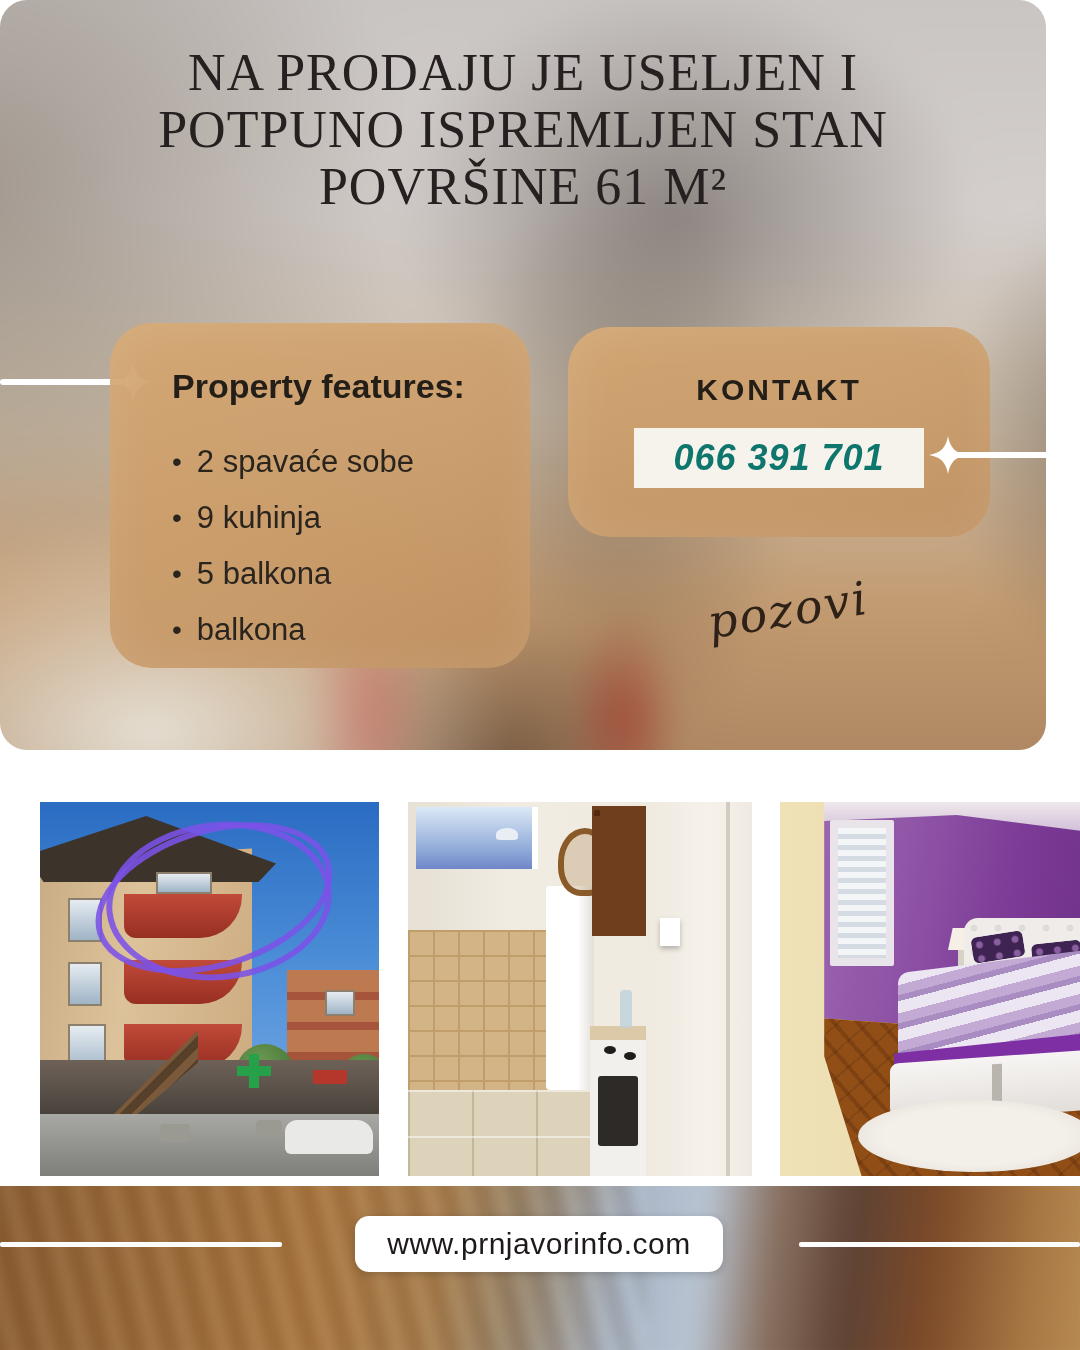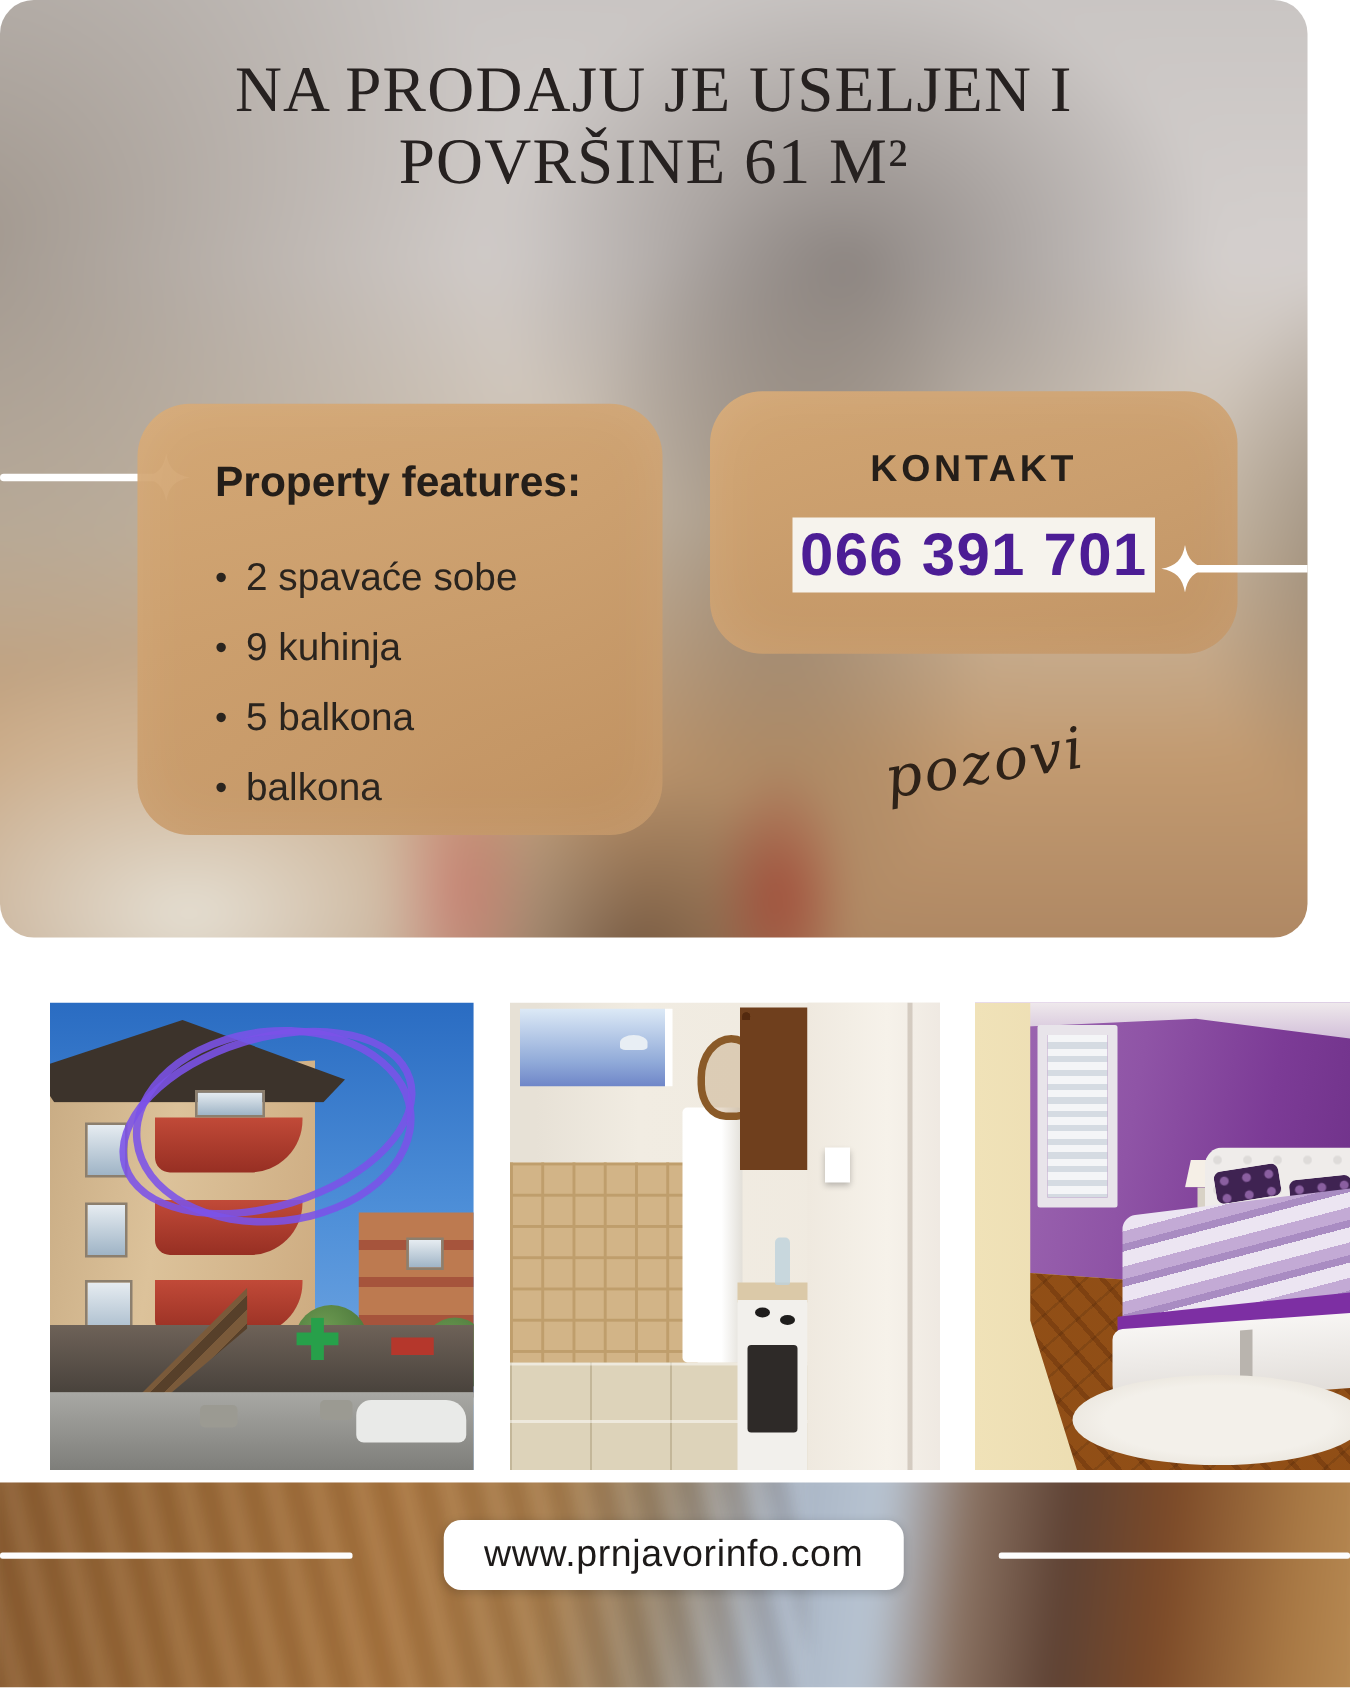--- a/index.html
+++ b/index.html
@@ -27,25 +27,25 @@
 
   .card{position:absolute;border-radius:42px;
     background:linear-gradient(160deg, rgba(213,167,114,.95), rgba(192,145,96,.9));
     box-shadow:inset 0 0 50px rgba(255,255,255,.10);}
   .features{left:110px;top:323px;width:420px;height:345px;}
   .features .f-head{margin:0;padding:44px 0 0 62px;font-size:34px;font-weight:700;color:#241e19;}
   .features ul{list-style:none;margin:28px 0 0 62px;padding:0;font-size:31px;color:#2a241e;}
   .features li{height:56px;display:flex;align-items:center;gap:15px;}
   .features .bullet{font-size:28px;line-height:1;}
 
-  .kontakt{left:568px;top:313px;width:422px;height:210px;}
+  .kontakt{left:568px;top:327px;width:422px;height:210px;}
   .k-head{margin:46px 0 0 0;text-align:center;font-size:30px;letter-spacing:3px;color:#241e19;}
   .phone-box{position:absolute;left:50%;transform:translateX(-50%);top:101px;width:290px;height:60px;
     background:#f6f3ed;display:flex;align-items:center;justify-content:center;
-    font-size:48px;font-weight:700;letter-spacing:1px;color:#4c1d95;}
+    font-size:36px;font-weight:700;letter-spacing:1px;color:#0f766e;font-style:italic;}
 
   .pozovi{position:absolute;left:648px;top:583px;width:280px;text-align:center;
     font-family:"DejaVu Serif",serif;font-style:italic;font-size:46px;color:#2e2218;
     letter-spacing:2px;transform:rotate(-9deg);}
 
   .deco-line{position:absolute;height:6px;background:#ffffff;border-radius:3px;}
   .dl-left{left:0;top:379px;width:126px;}
   .dl-right{left:956px;top:452px;width:124px;}
   .sparkle{position:absolute;width:38px;height:38px;fill:#ffffff;}
   .sp-left{left:114px;top:363px;}
@@ -173,20 +173,21 @@
 </head>
 <body>
 
 <div class="canvas">
 
   <section class="hero">
     <div class="hero-bg"></div>
 
     <h1 class="title">
       <span>NA PRODAJU JE USELJEN I</span>
+      <span>POTPUNO ISPREMLJEN STAN</span>
       <span>POVRŠINE 61 M²</span>
     </h1>
 
     <div class="deco-line dl-left"></div>
     <svg class="sparkle sp-left" viewBox="0 0 36 36">
       <path d="M18 0 C19.8 11 25 16.2 36 18 C25 19.8 19.8 25 18 36 C16.2 25 11 19.8 0 18 C11 16.2 16.2 11 18 0 Z"></path>
     </svg>
 
     <div class="card features">
       <h2 class="f-head">Property features:</h2>

